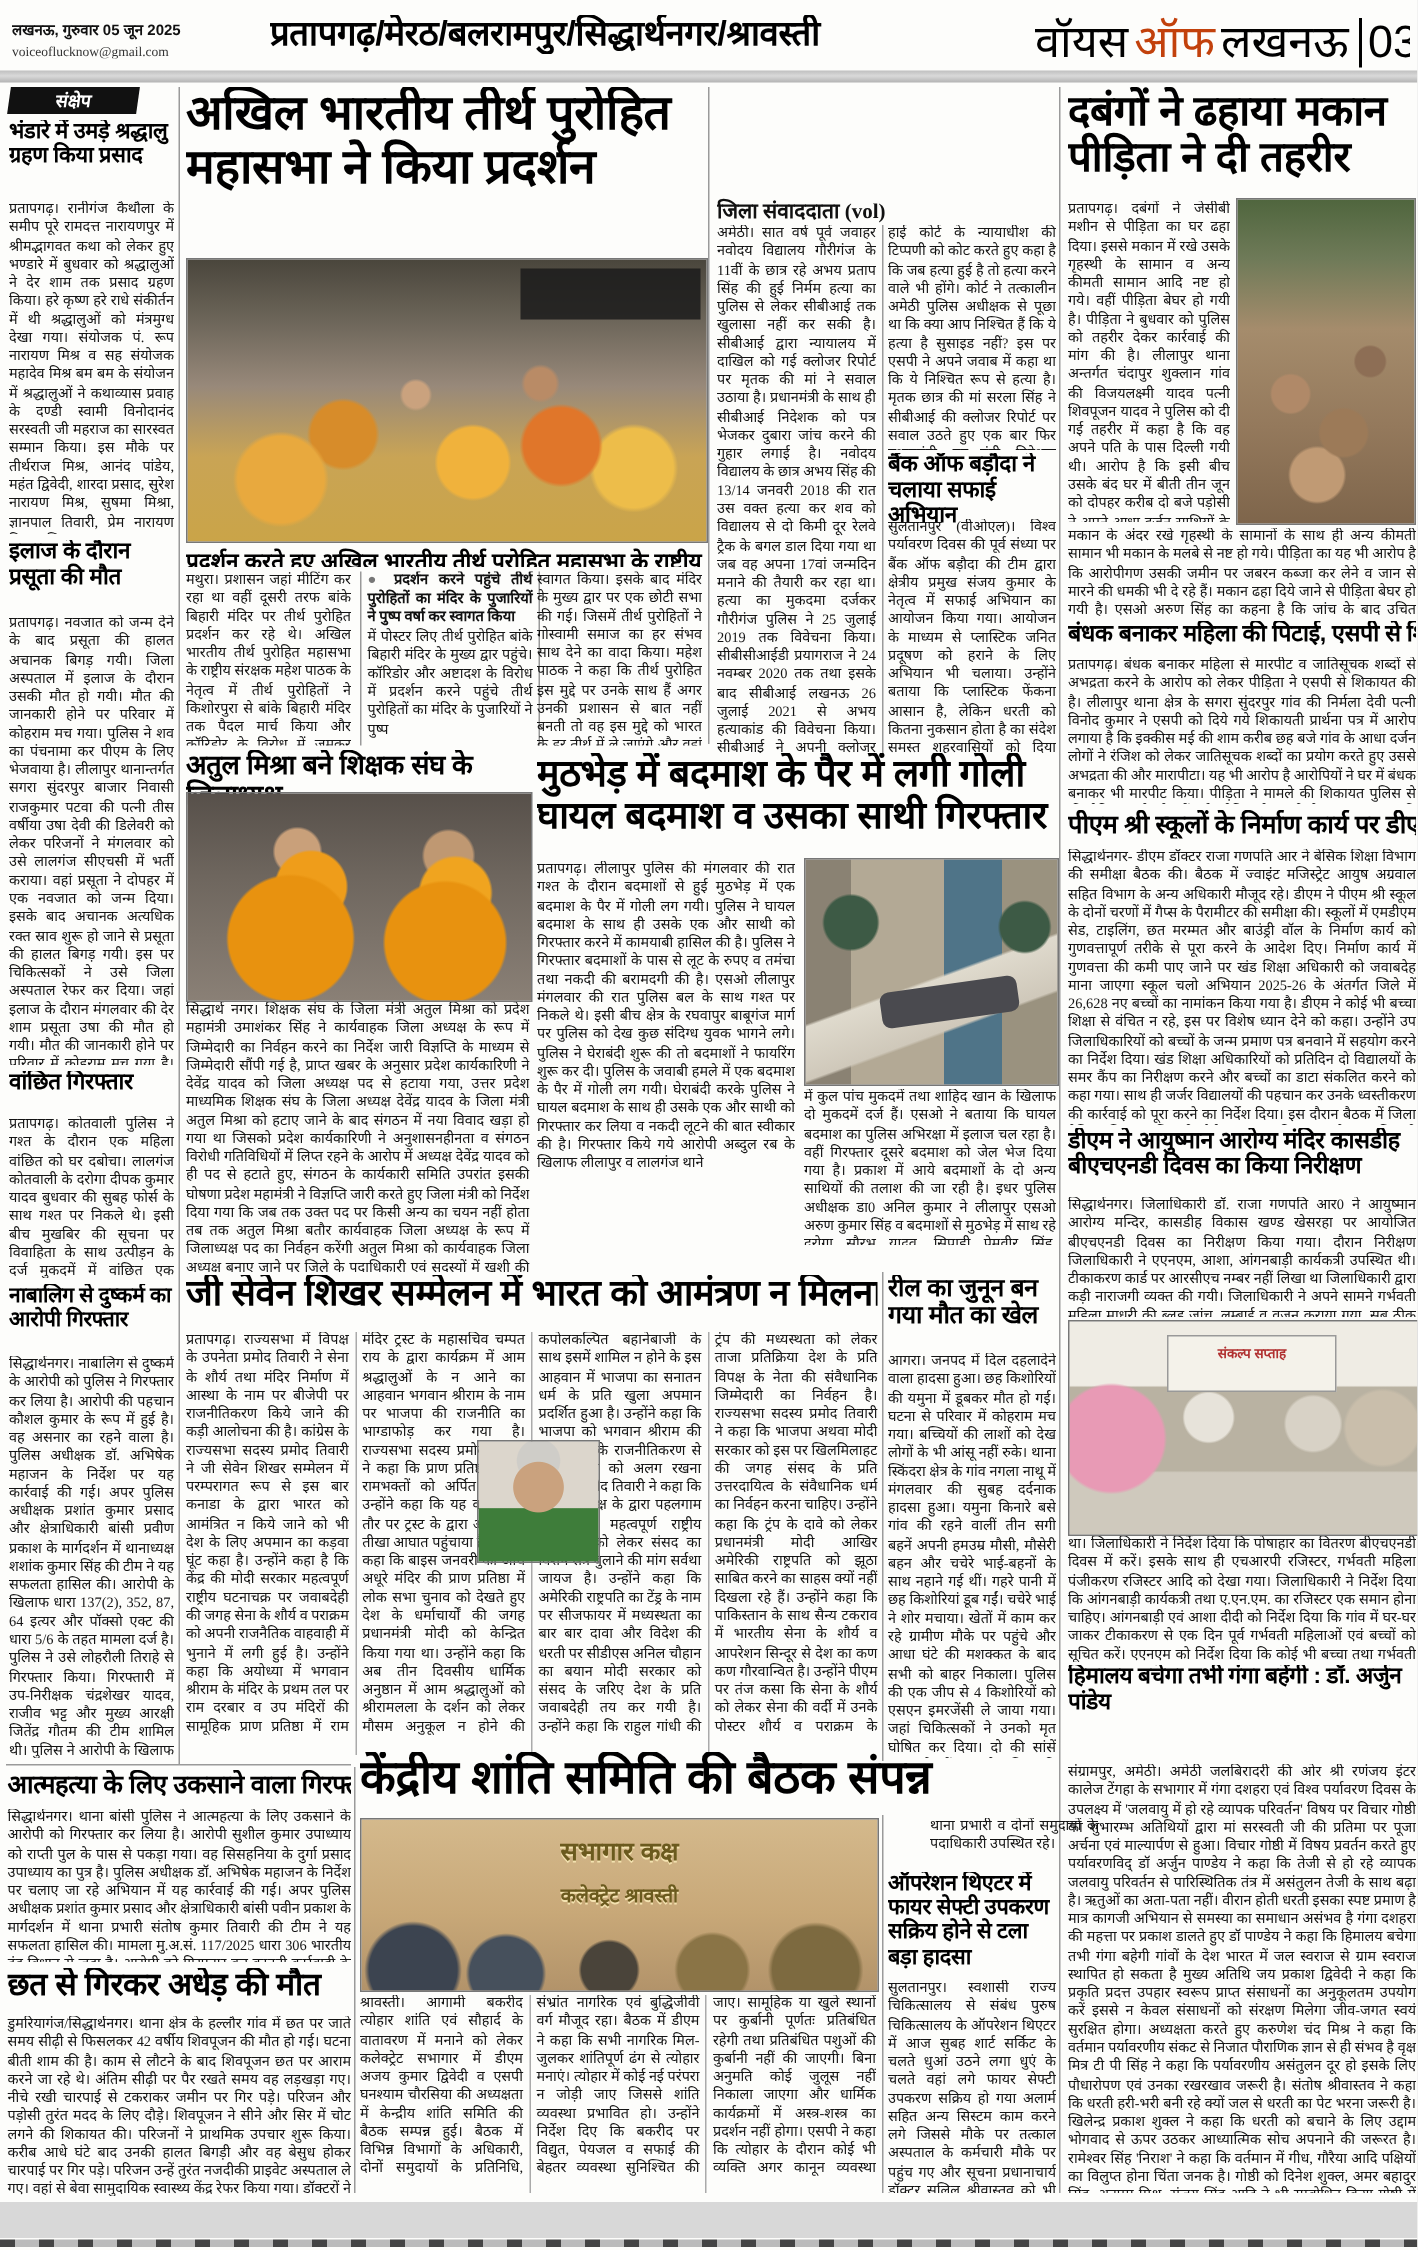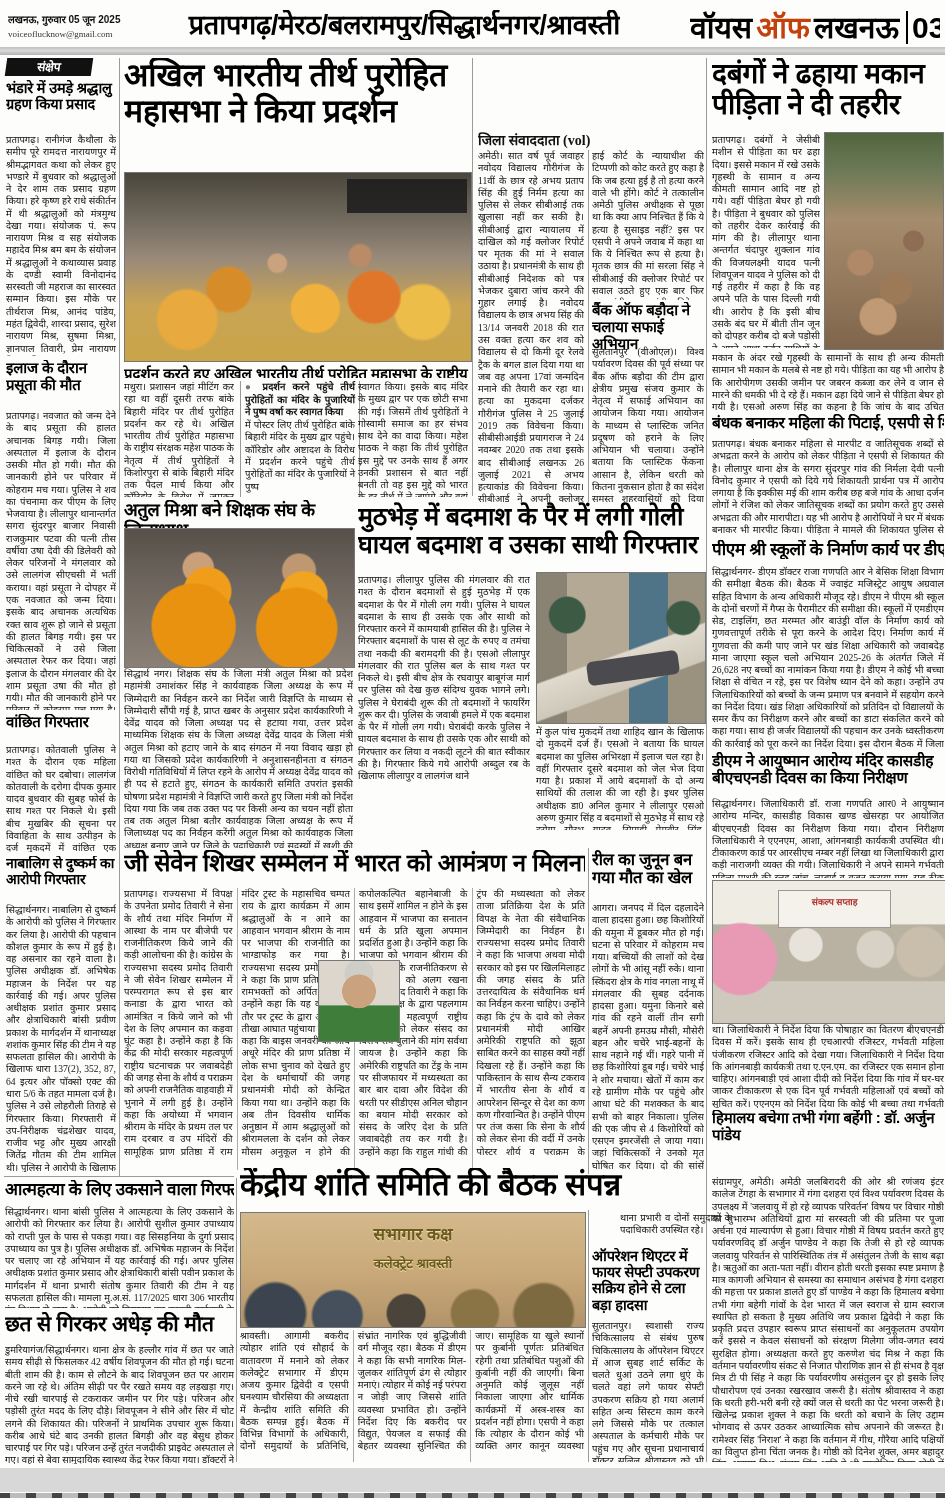--- a/index.html
+++ b/index.html
@@ -6,34 +6,34 @@
   .page{position:relative;width:945px;height:1500px;background:#fdfdfb;overflow:hidden;
         font-family:"Liberation Serif",serif;color:#111;}
   .abs{position:absolute;overflow:hidden;}
   .h{font-family:"Liberation Sans",sans-serif;font-weight:800;color:#000;line-height:1.12;letter-spacing:-0.2px;}
   .b{font-size:9.6px;line-height:1.28;text-align:justify;color:#141414;}
   .vline{position:absolute;width:1px;background:#9a9a9a;}
   .hline{position:absolute;height:1px;background:#9a9a9a;}
   .photo{position:absolute;overflow:hidden;border:1px solid #777;}
   .caption{font-size:15px;font-weight:bold;font-family:"Liberation Sans",sans-serif;color:#000;}
   .byline{font-size:14px;font-weight:bold;}
-  .masthead{font-family:"Liberation Sans",sans-serif;font-weight:700;}
+  .masthead{font-family:"Liberation Sans",sans-serif;font-weight:400;}
   .banner-text{position:absolute;font-family:"Liberation Sans",sans-serif;font-weight:800;text-align:center;}
   .graybar{position:absolute;left:0;width:945px;background:linear-gradient(180deg,#bfbfbf,#d9d9d9 45%,#b3b3b3);}
 </style>
 </head>
 <body>
 
 <div class="page">
 
   <div class="abs" style="left:8px;top:12px;width:150px;">
     <div style="font-size:10px;font-weight:bold;font-family:'Liberation Sans',sans-serif;">लखनऊ, गुरुवार 05 जून 2025</div>
     <div style="font-size:9px;color:#333;margin-top:3px;">voiceoflucknow@gmail.com</div>
   </div>
-  <div class="abs h" style="left:180px;top:10px;width:440px;font-size:27px;text-align:right;">प्रतापगढ़/मेरठ/बलरामपुर/सिद्धार्थनगर/श्रावस्ती</div>
+  <div class="abs h" style="left:180px;top:10px;width:440px;font-size:23px;text-align:left;">प्रतापगढ़/मेरठ/बलरामपुर/सिद्धार्थनगर/श्रावस्ती</div>
   <div class="abs" style="left:690px;top:6px;width:250px;white-space:nowrap;">
     <span class="masthead" style="font-size:30px;color:#000;">वॉयस</span>
     <span class="masthead" style="font-size:30px;color:#c2410c;">ऑफ</span>
     <span class="masthead" style="font-size:30px;color:#000;">लखनऊ</span>
     <span class="masthead" style="font-size:30px;color:#000;border-left:2px solid #000;padding-left:4px;margin-left:3px;">03</span>
   </div>
   <div class="graybar" style="top:47px;height:8px;"></div>
 
   <div class="vline" style="left:119px;top:58px;height:1118px;"></div>
   <div class="vline" style="left:472px;top:58px;height:438px;"></div>

